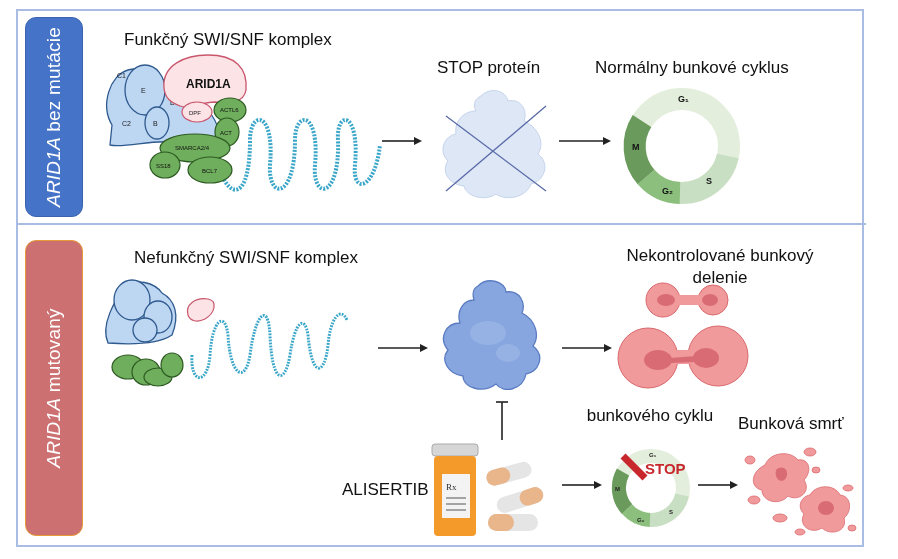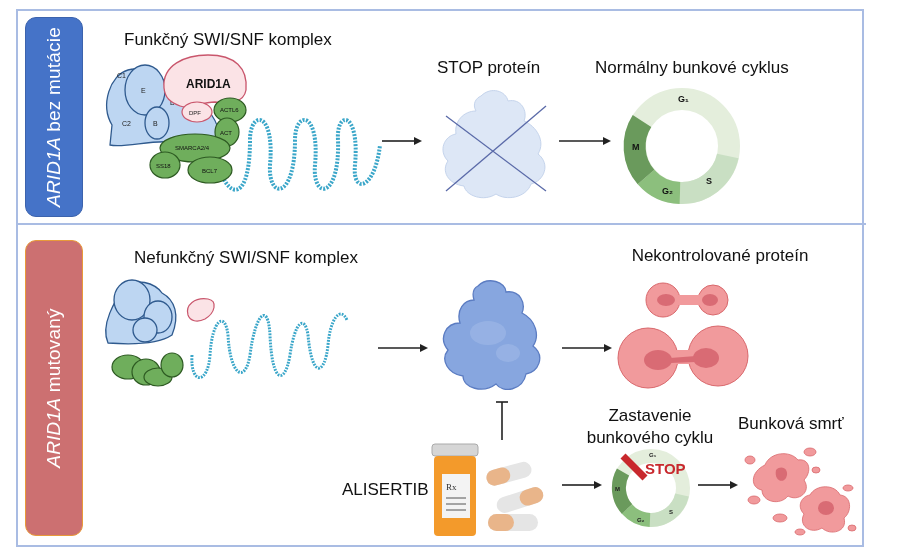--- a/index.html
+++ b/index.html
@@ -133,21 +133,22 @@
   <ellipse cx="50" cy="55" rx="18" ry="12" fill="#9cb6e6" opacity="0.7"></ellipse>
   <ellipse cx="70" cy="75" rx="12" ry="9" fill="#9cb6e6" opacity="0.7"></ellipse>
 </svg>
 
 <svg class="arrow" style="left:562px;top:343px;" width="50" height="10">
   <line x1="0" y1="5" x2="42" y2="5"></line>
     <polygon points="42,1 50,5 42,9" fill="#222"></polygon>
 </svg>
 
 <div class="txt center" style="left:620px;top:245px;width:200px;line-height:22px;">
-  <div>Nekontrolované proteín</div>
+  <div>Nekontrolované bunkový</div>
+  <div>delenie</div>
 </div>
 
 <svg style="left:618px;top:278px;" width="140" height="120" viewBox="0 0 140 120">
   <g fill="#f19a9c" stroke="#d9686c" stroke-width="1">
     <circle cx="45" cy="22" r="17"></circle>
       <circle cx="95" cy="22" r="15"></circle>
     <rect x="45" y="17" width="50" height="10" fill="#f19a9c" stroke="none"></rect>
     <circle cx="30" cy="80" r="30"></circle>
       <circle cx="100" cy="78" r="30"></circle>
     <rect x="30" y="72" width="70" height="14" fill="#f19a9c" stroke="none"></rect>
@@ -191,21 +192,20 @@
     <rect x="60" y="72" width="26" height="17" rx="8.5" fill="#e9b58a"></rect>
   </g>
 </svg>
 
 <svg class="arrow" style="left:562px;top:480px;" width="40" height="10">
   <line x1="0" y1="5" x2="32" y2="5"></line>
     <polygon points="32,1 40,5 32,9" fill="#222"></polygon>
 </svg>
 
 <div class="txt center" style="left:580px;top:405px;width:140px;line-height:22px;">
-  <div>Zastavenie</div>
   <div>bunkového cyklu</div>
 </div>
 
 <svg style="left:606px;top:448px;" width="100" height="90" viewBox="-45 -40 100 90">
   <circle r="32" fill="none" stroke="#e4eedc" stroke-width="14"></circle>
   <path d="M 31 7 A 32 32 0 0 1 -1 32" fill="none" stroke="#c9dfc3" stroke-width="14"></path>
   <path d="M -1 32 A 32 32 0 0 1 -24 21" fill="none" stroke="#8cbf7d" stroke-width="14"></path>
   <path d="M -24 21 A 32 32 0 0 1 -28 -16" fill="none" stroke="#6a9a5c" stroke-width="14"></path>
   <g font-size="6" font-weight="bold" fill="#222" font-family="Liberation Sans, sans-serif">
     <text x="-2" y="-31">G₁</text>

